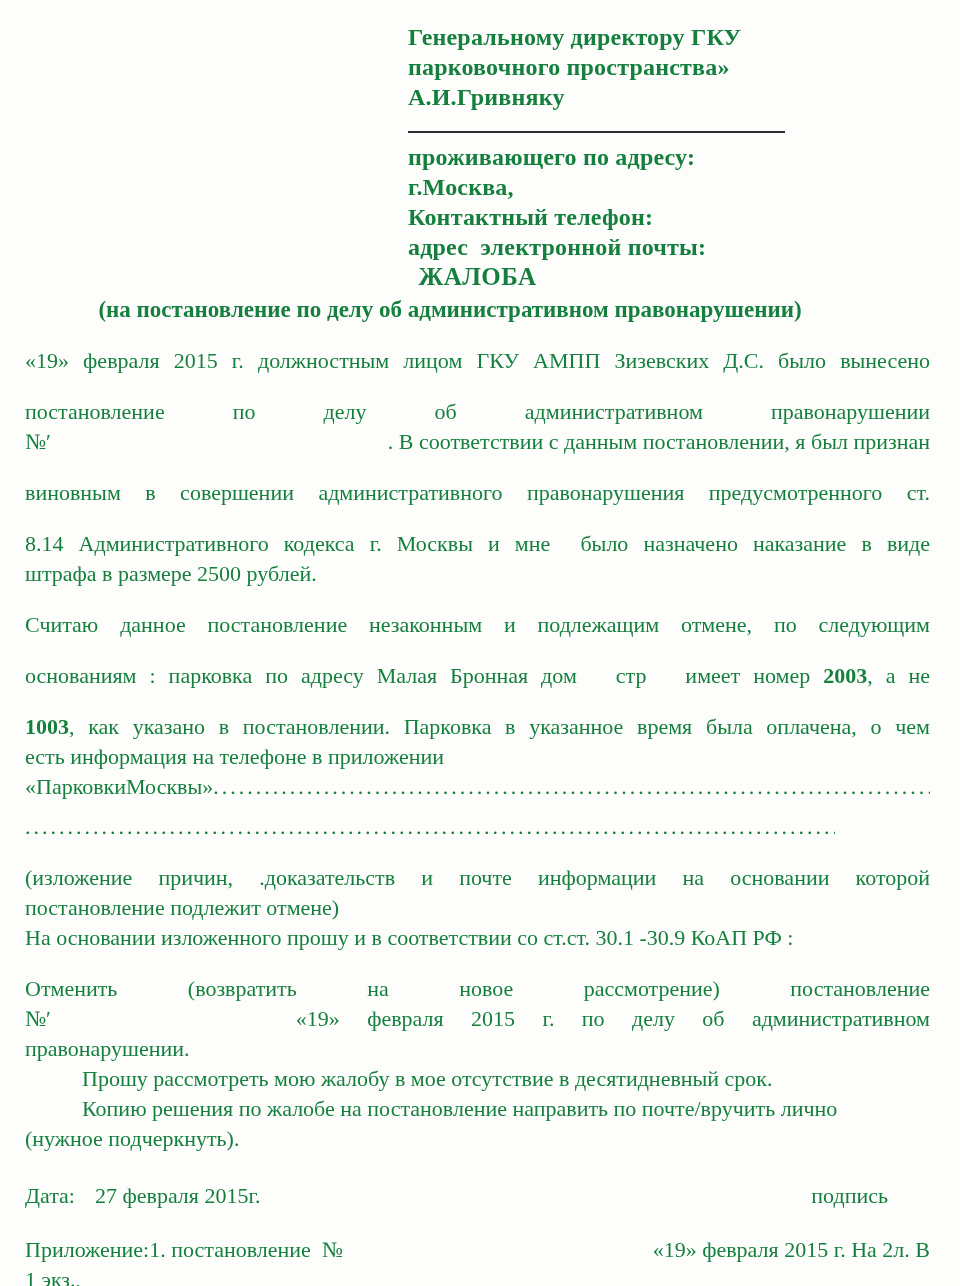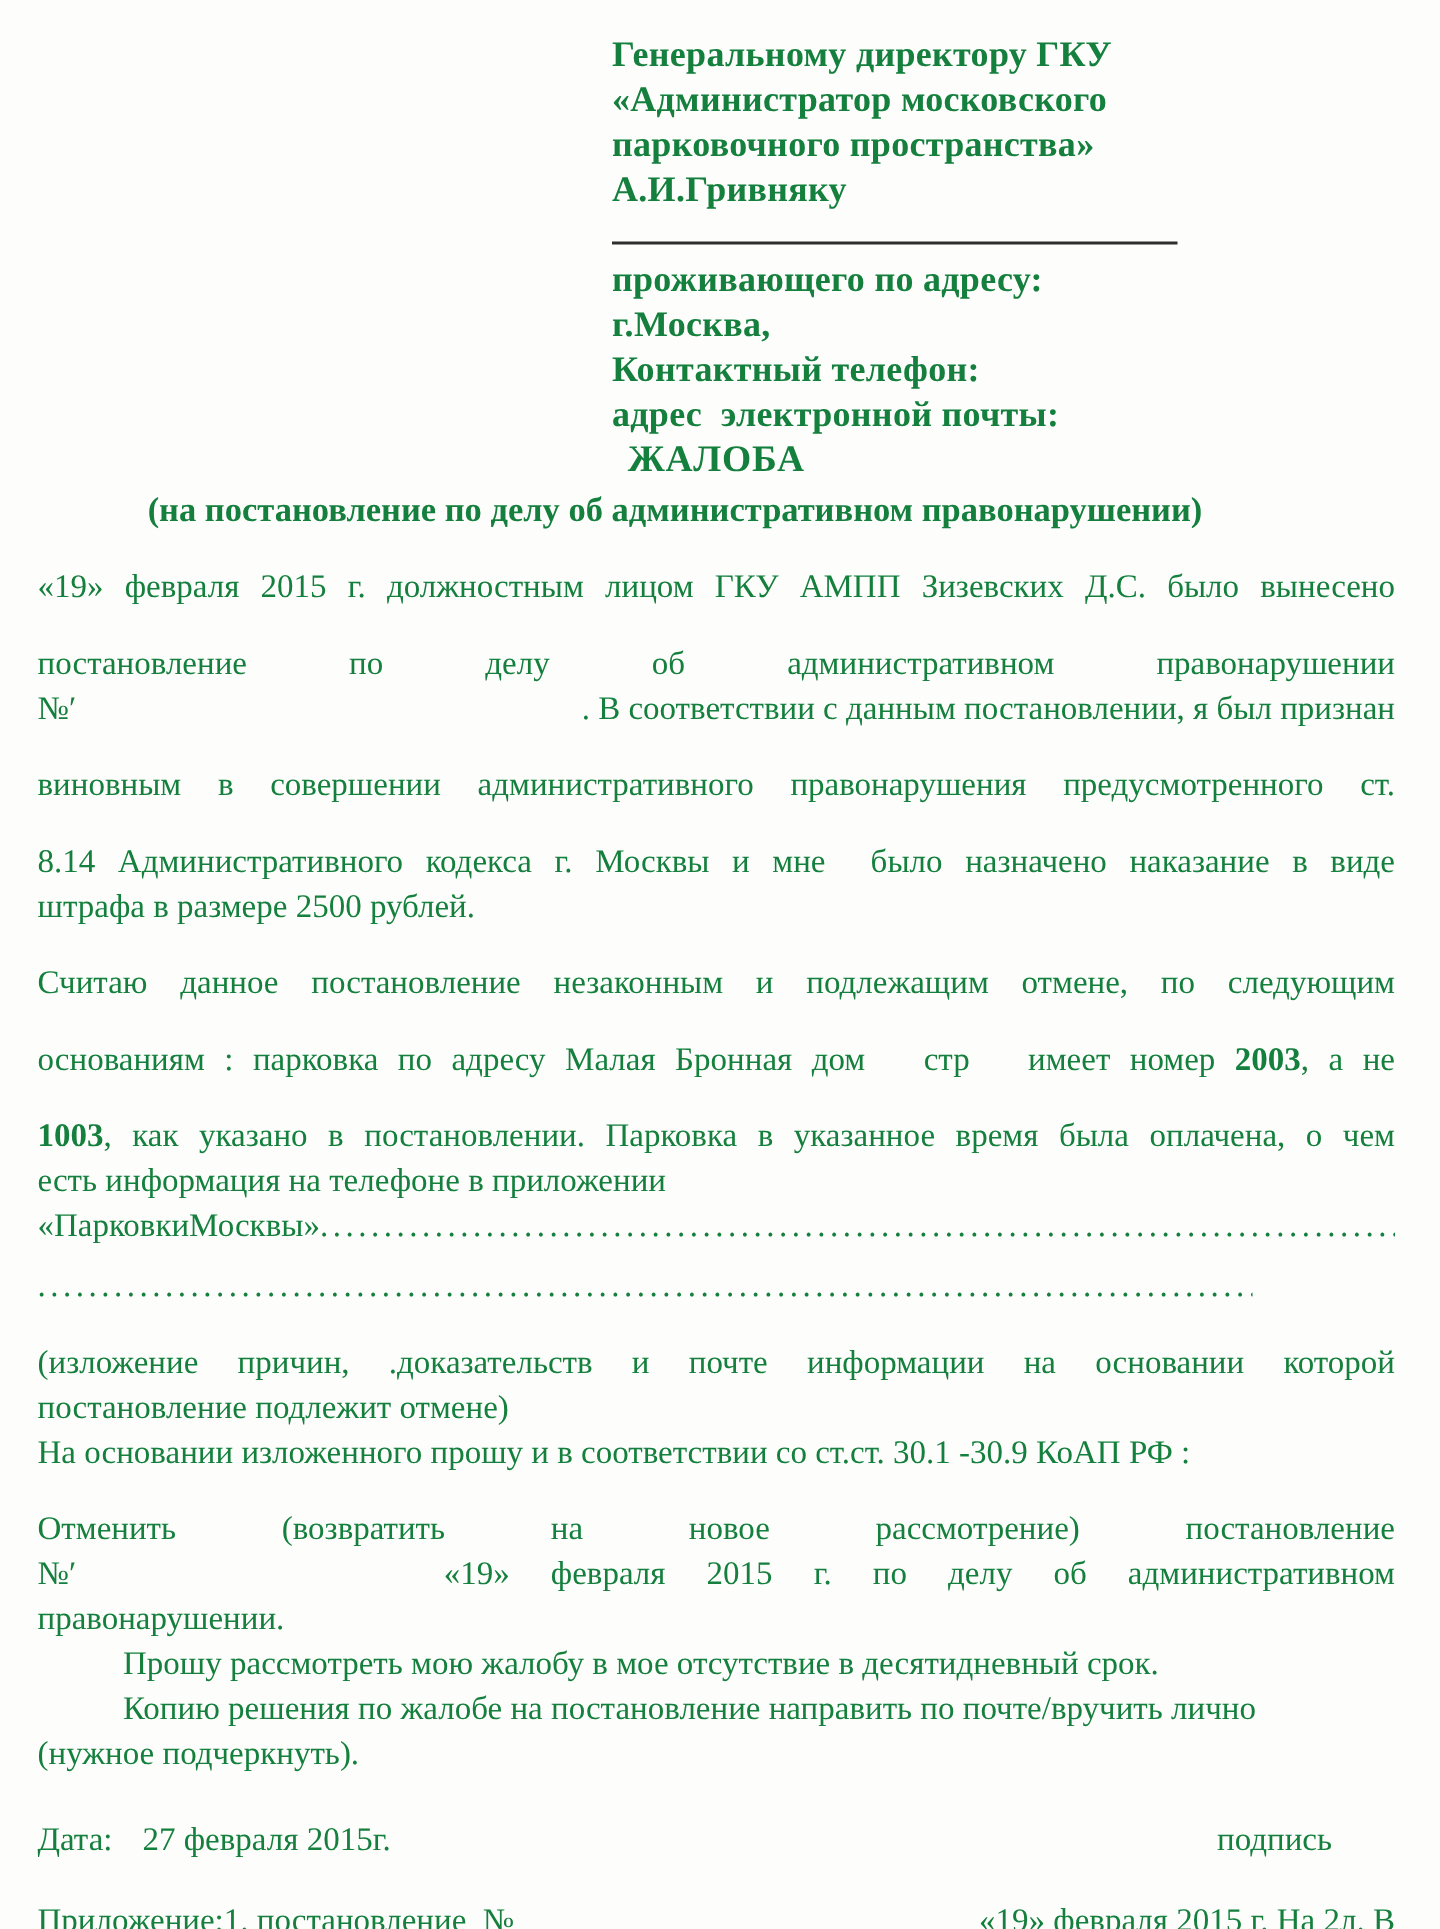--- a/index.html
+++ b/index.html
@@ -59,21 +59,20 @@
   .line3 { margin-top:6px; }
   b { font-weight:bold; }
 </style>
 </head>
 <body>
 
 <div class="page">
 
   <div class="recipient-block">
     <div class="hline">Генеральному директору ГКУ</div>
-    <div class="hline">«Администратор московского</div>
     <div class="hline">парковочного пространства»</div>
     <div class="hline">А.И.Гривняку</div>
     <hr class="from-rule">
     <div class="hline">проживающего по адресу:</div>
     <div class="hline">г.Москва,</div>
     <div class="hline">Контактный телефон:</div>
     <div class="hline">адрес&nbsp; электронной почты:</div>
   </div>
 
   <div class="title-block">

